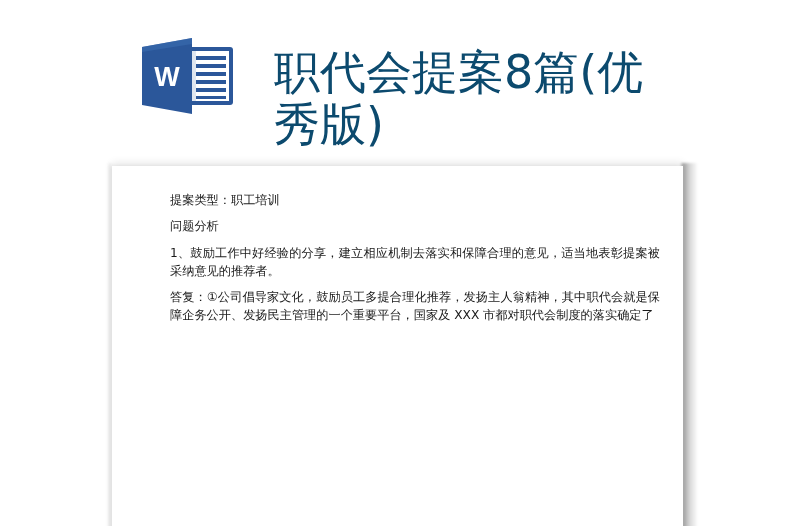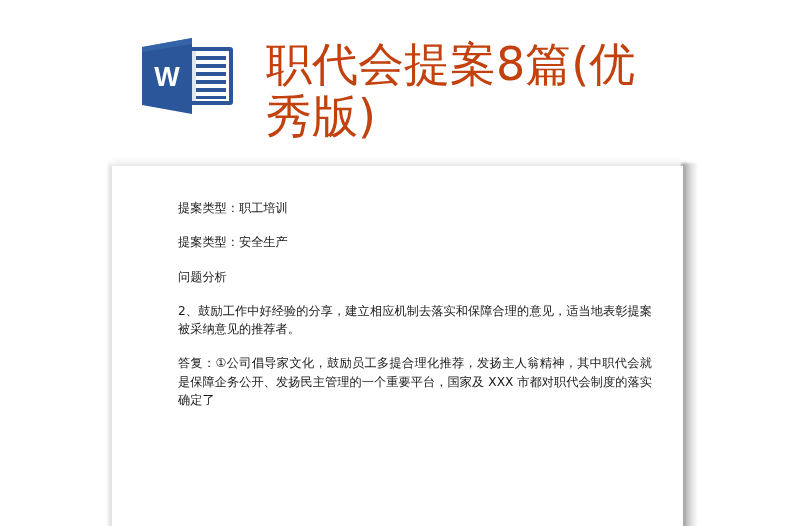--- a/index.html
+++ b/index.html
@@ -31,24 +31,24 @@
     width: 96px;
     height: 76px;
   }
   .doc-title {
     position: absolute;
     left: 258px;
     top: 30px;
     width: 380px;
     font-size: 46px;
     line-height: 52px;
-    color: #c2410c;
+    color: #0c4a6e;
     font-weight: normal;
     letter-spacing: 0px;
-    margin: 8px;
+    margin: 16px;
     word-break: break-all;
   }
   .page-shadow {
     position: absolute;
     left: 108px;
     top: 163px;
     width: 590px;
     height: 380px;
     background: linear-gradient(to right, rgba(0,0,0,0.06) 0px, rgba(0,0,0,0) 6px, rgba(0,0,0,0) 572px, rgba(0,0,0,0.35) 575px, rgba(0,0,0,0.15) 582px, rgba(0,0,0,0) 590px);
     filter: blur(1px);
@@ -67,21 +67,21 @@
     left: 50px;
     top: 17px;
     width: 506px;
     font-size: 12.2px;
     line-height: 18.3px;
     color: #1a1a1a;
     text-align: justify;
     text-justify: inter-character;
   }
   .para {
-    margin: 16px;
+    margin: 8px;
     padding: 0;
     word-break: break-all;
   }
 </style>
 </head>
 <body>
 
 <div class="canvas">
 
   <div class="header">
@@ -104,20 +104,19 @@
       <text x="27" y="48" text-anchor="middle" font-family="Liberation Sans, sans-serif" font-weight="bold" font-size="27" fill="#ffffff">W</text>
     </svg>
     <h1 class="doc-title">职代会提案8篇(优秀版)</h1>
   </div>
 
   <div class="page-shadow"></div>
 
   <div class="page">
     <div class="page-body">
       <p class="para">提案类型：职工培训</p>
-      <p class="para">提案类型：安全生产</p>
       <p class="para">问题分析</p>
-      <p class="para">2、鼓励工作中好经验的分享，建立相应机制去落实和保障合理的意见，适当地表彰提案被采纳意见的推荐者。</p>
+      <p class="para">1、鼓励工作中好经验的分享，建立相应机制去落实和保障合理的意见，适当地表彰提案被采纳意见的推荐者。</p>
       <p class="para">答复：①公司倡导家文化，鼓励员工多提合理化推荐，发扬主人翁精神，其中职代会就是保障企务公开、发扬民主管理的一个重要平台，国家及 XXX 市都对职代会制度的落实确定了</p>
     </div>
   </div>
 
 </div>
 
 </body></html>

